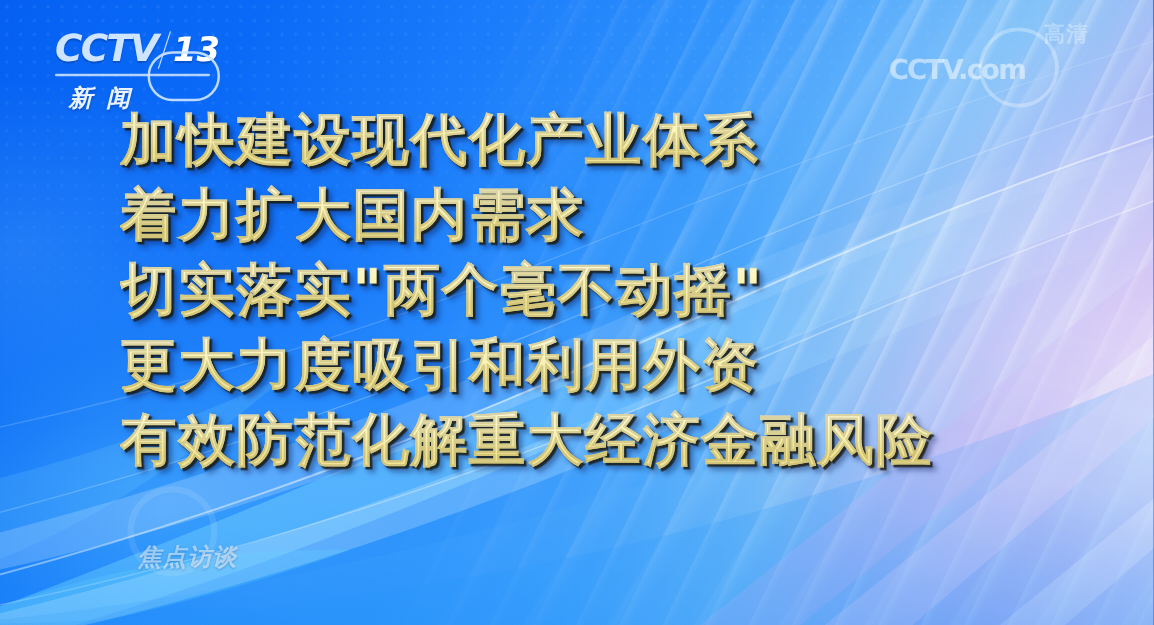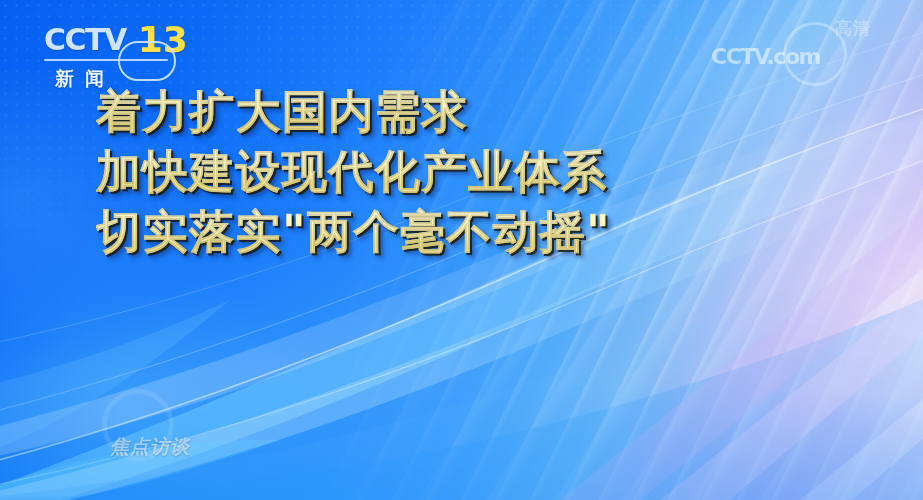--- a/index.html
+++ b/index.html
@@ -85,20 +85,21 @@
   
   #bg-vignette{
     background:radial-gradient(ellipse 120% 110% at 50% 45%, rgba(0,0,0,0) 62%, rgba(0,20,70,.16) 100%);
   }
 
   
   #channel-logo{
     position:absolute;left:44px;top:22px;
     width:132px;
     user-select:none;
+    font-style:italic;
   }
   #channel-logo .logo-row{
     display:flex;align-items:center;gap:4px;
     height:36px;
   }
   #channel-logo .cctv-mark{
     font-family:"DejaVu Sans","Liberation Sans",sans-serif;
     font-size:30px;font-weight:700;letter-spacing:-1.5px;
     color:#cfe4ff;
     line-height:1;
@@ -107,21 +108,21 @@
   #channel-logo .logo-slash{
     display:inline-block;
     width:3px;height:30px;
     background:#cfe4ff;
     transform:skewX(-18deg);
     border-radius:2px;
     margin:0 3px 0 1px;
     opacity:.95;
   }
   #channel-logo .channel-number{
-    font-size:36px;font-weight:700;color:#fde047;
+    font-size:27px;font-weight:700;color:#ffffff;
     line-height:1;letter-spacing:0px;
     text-shadow:0 1px 1px rgba(0,40,120,.35);
   }
   #channel-logo .logo-pill{
     position:absolute;left:74px;top:19px;
     width:58px;height:40px;
     border:2.5px solid rgba(207,228,255,.92);
     border-radius:20px;
     box-sizing:border-box;
   }
@@ -282,23 +283,25 @@
     <div class="logo-sub">新闻</div>
   </div>
 
   <div id="site-watermark">
     <span class="wm-ring"></span>
     <span class="hd-badge">高清</span>
     <span class="wm-text">CCTV.com</span>
   </div>
 
   <div id="headline-block">
+    <div class="headline-line">加快建设现代化产业体系</div>
     <div class="headline-line">着力扩大国内需求</div>
-    <div class="headline-line">加快建设现代化产业体系</div>
     <div class="headline-line">切实落实"两个毫不动摇"</div>
+    <div class="headline-line">更大力度吸引和利用外资</div>
+    <div class="headline-line">有效防范化解重大经济金融风险</div>
   </div>
 
   <div id="program-watermark">
     <span class="pw-glyph"></span>
     <span class="pw-text">焦点访谈</span>
   </div>
 
 </div>
 
 </body></html>

